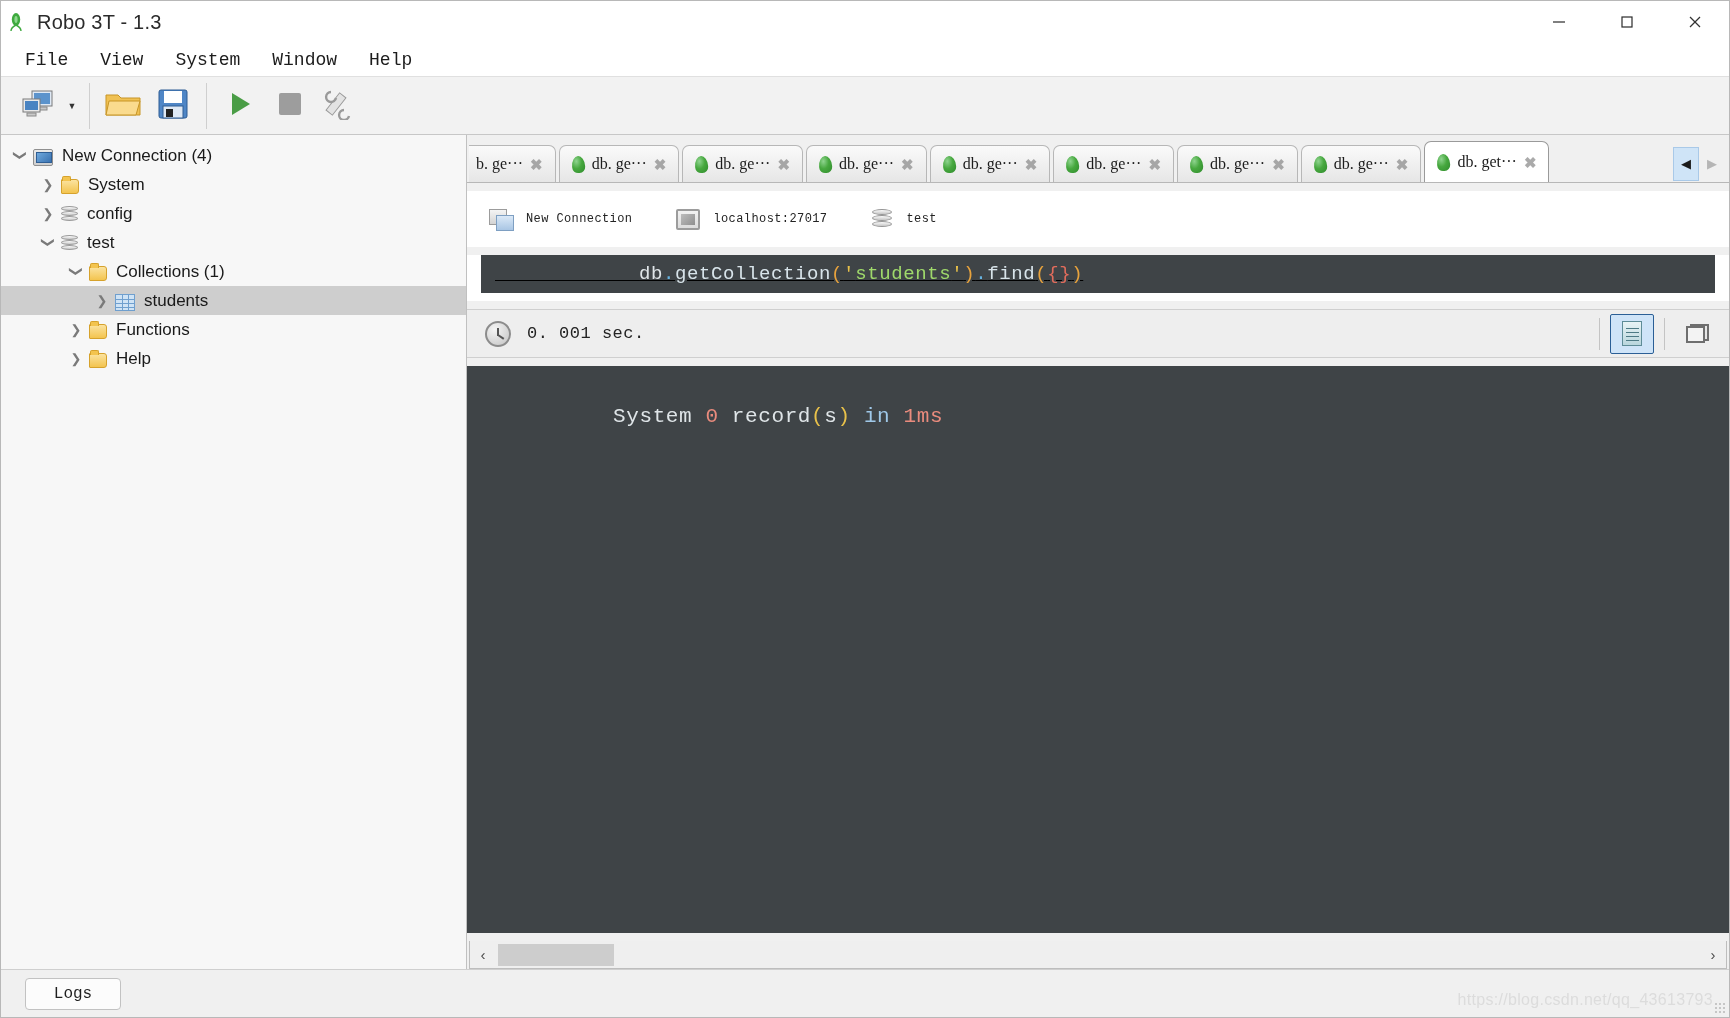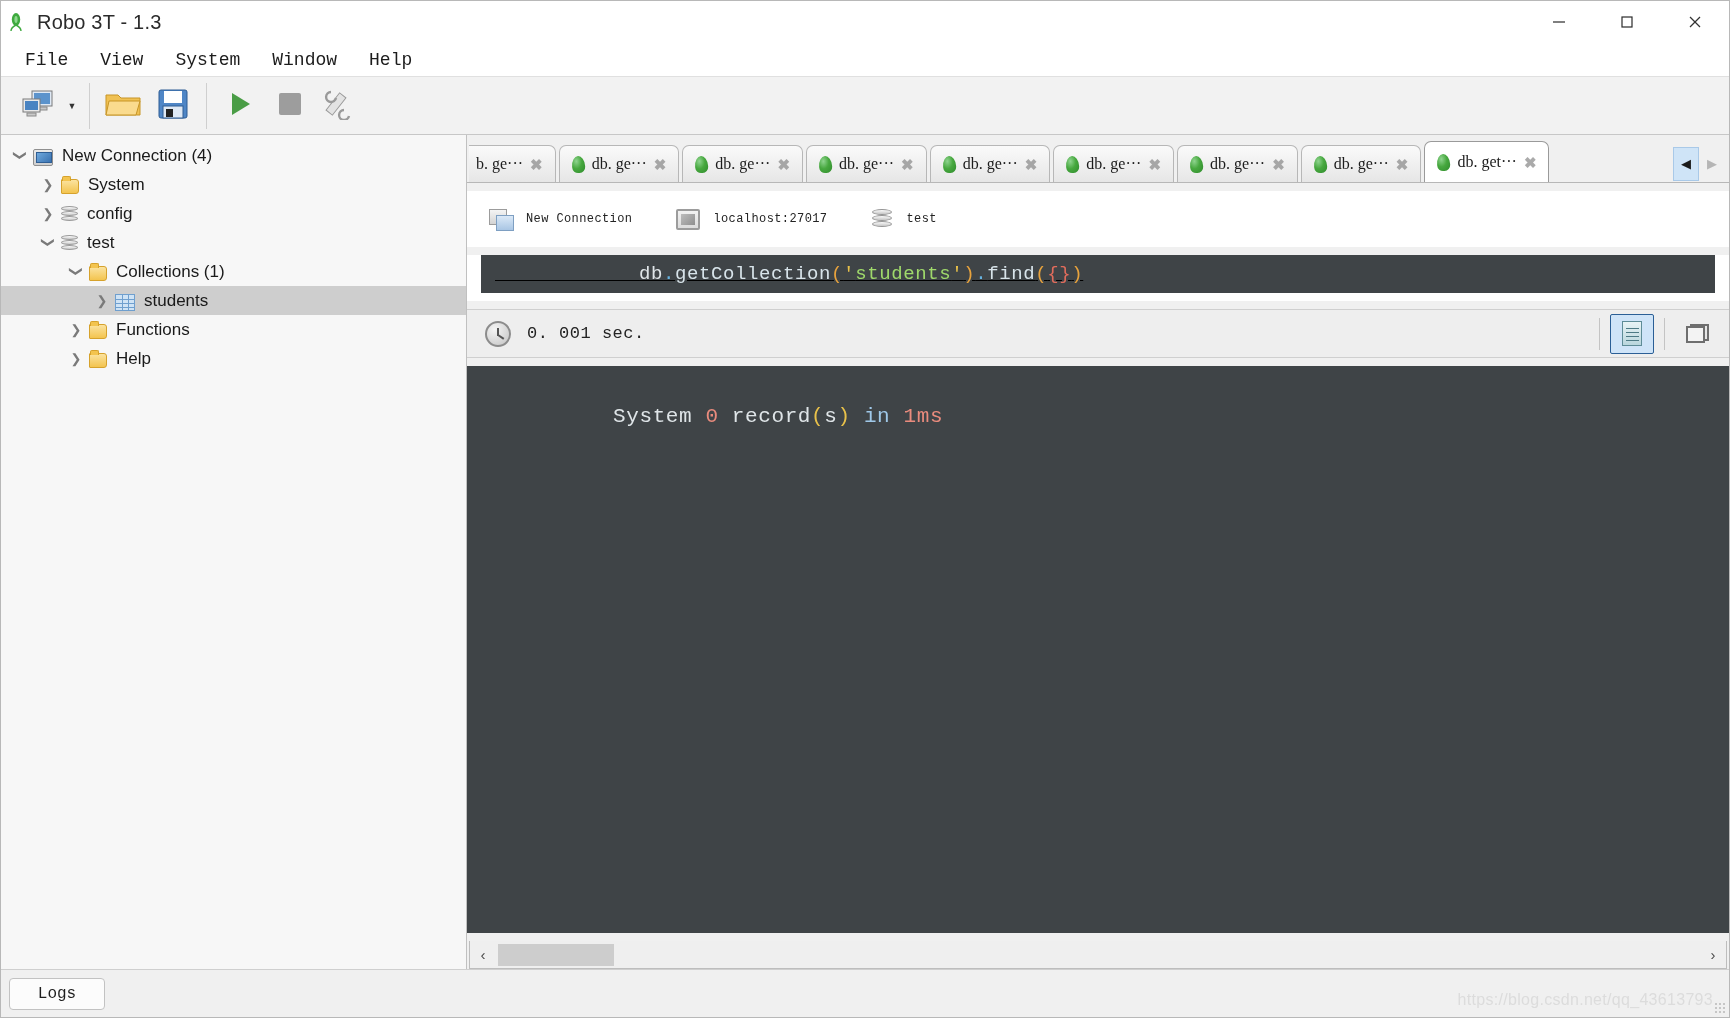--- a/index.html
+++ b/index.html
@@ -310,21 +310,21 @@
   .hs-track { flex: 1; height: 26px; position: relative; }
   .hs-thumb {
     position: absolute; left: 2px; top: 2px; width: 116px; height: 22px; background: #cdcdcd;
   }
   .hs-right { margin-left: auto; }
 
   
   .statusbar {
     height: 48px; min-height: 48px; background: #f0f0f0;
     border-top: 1px solid #cfcfcf;
-    display: flex; align-items: center; padding-left: 8px; position: relative;
+    display: flex; align-items: center; padding-left: 24px; position: relative;
   }
   .logs-btn {
     width: 96px; height: 32px; background: #fcfcfc; border: 1px solid #c2c2c2;
     border-radius: 4px; display: flex; align-items: center; justify-content: center;
     font-family: "Liberation Mono", monospace; font-size: 16px; color: #1f1f1f;
   }
   .watermark {
     position: absolute; right: 16px; bottom: 8px;
     font-size: 16px; color: #dcdcdc; font-family: "Liberation Sans", sans-serif;
     letter-spacing: .3px;

